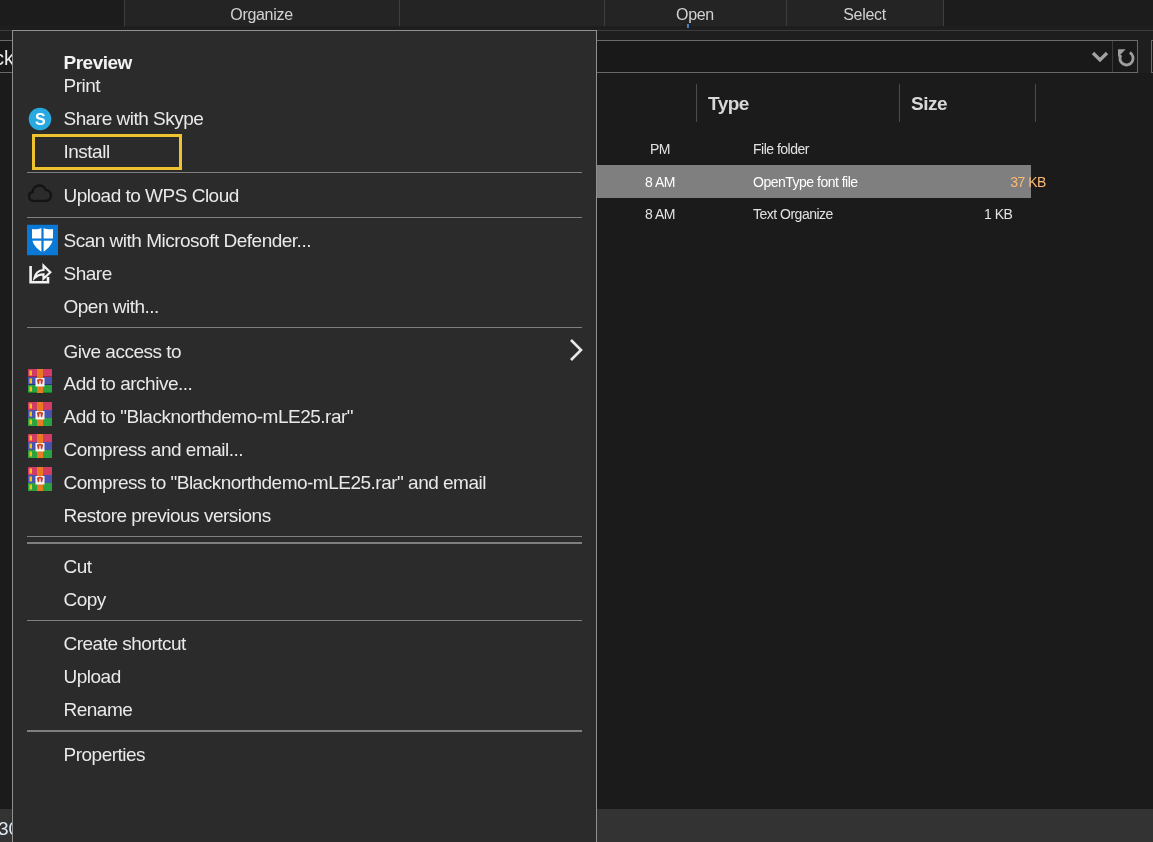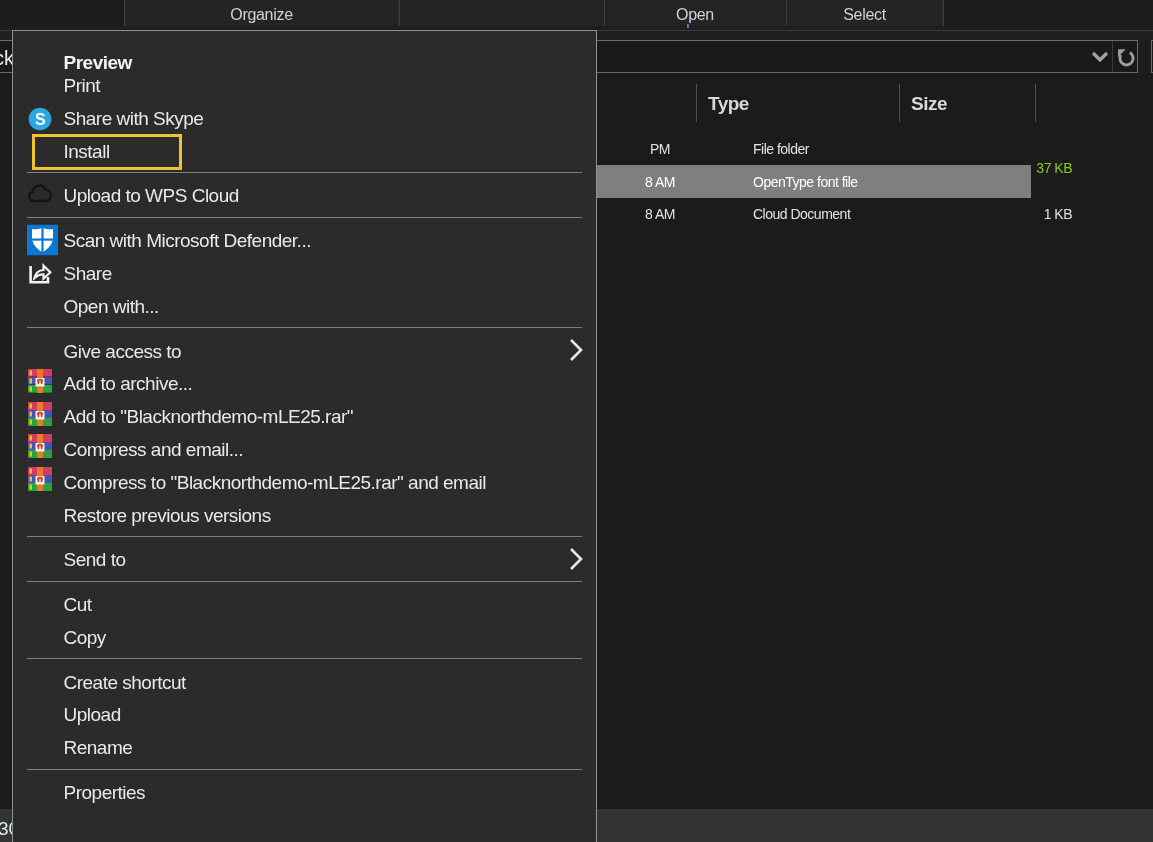--- a/index.html
+++ b/index.html
@@ -82,25 +82,25 @@
   <div class="colsep" style="left:1035px"></div>
   <div class="colhead" style="left:708px">Type</div>
   <div class="colhead" style="left:911px">Size</div>
 
   <div class="row" style="left:603px;top:139px">PM</div>
   <div class="row" style="left:706px;top:139px">File folder</div>
 
   <div class="selrow"></div>
   <div class="row" style="left:598px;top:172px;color:#fff">8 AM</div>
   <div class="row" style="left:706px;top:172px;color:#fff">OpenType font file</div>
-  <div class="row" style="left:937px;top:158px;width:88px;text-align:right;color:#84cc16">37 KB</div>
+  <div class="row" style="left:937px;top:172px;width:88px;text-align:center;color:#fdba74">37 KB</div>
 
   <div class="row" style="left:598px;top:204px">8 AM</div>
-  <div class="row" style="left:706px;top:204px">Cloud Document</div>
-  <div class="row" style="left:937px;top:204px;width:88px;text-align:right">1 KB</div>
+  <div class="row" style="left:706px;top:204px">Text Organize</div>
+  <div class="row" style="left:937px;top:204px;width:88px;">1 KB</div>
 
   <div class="statusbar"></div>
   <div class="statustext">30</div>
 
   <div class="menu">
     <div class="pad"></div>
     <div class="mi">
         <b>Preview</b>
       </div>
     <div class="mi">Print</div>
@@ -197,25 +197,20 @@
         <rect x="7.5" y="9" width="9" height="8.5" fill="#f2f2f2"></rect>
         <path d="M9.5 10.5 L10.5 15 L11 10.5 L13 10.5 L13.5 15 L14.5 10.5" fill="none" stroke="#cc3a22" stroke-width="1.3"></path>
         <rect x="1.5" y="1.5" width="2.5" height="5" fill="#f0c01f"></rect>
         <rect x="1.5" y="9.5" width="2.5" height="5" fill="#f0c01f"></rect>
         <rect x="1.5" y="17.5" width="2.5" height="5" fill="#f0c01f"></rect>
       </svg>
       Compress to "Blacknorthdemo-mLE25.rar" and email
     </div>
     <div class="mi">Restore previous versions</div>
     <div class="msep"></div>
-    <div class="mi">Send to
-      <svg class="marrow" width="16" height="24" viewBox="0 0 16 24">
-        <polyline points="3,2 13,12 3,22" fill="none" stroke="#e8e8e8" stroke-width="2.6"></polyline>
-      </svg>
-    </div>
     <div class="msep"></div>
     <div class="mi">Cut</div>
     <div class="mi">Copy</div>
     <div class="msep"></div>
     <div class="mi">Create shortcut</div>
     <div class="mi">Upload</div>
     <div class="mi">Rename</div>
     <div class="msep"></div>
     <div class="mi">Properties</div>
   </div>

